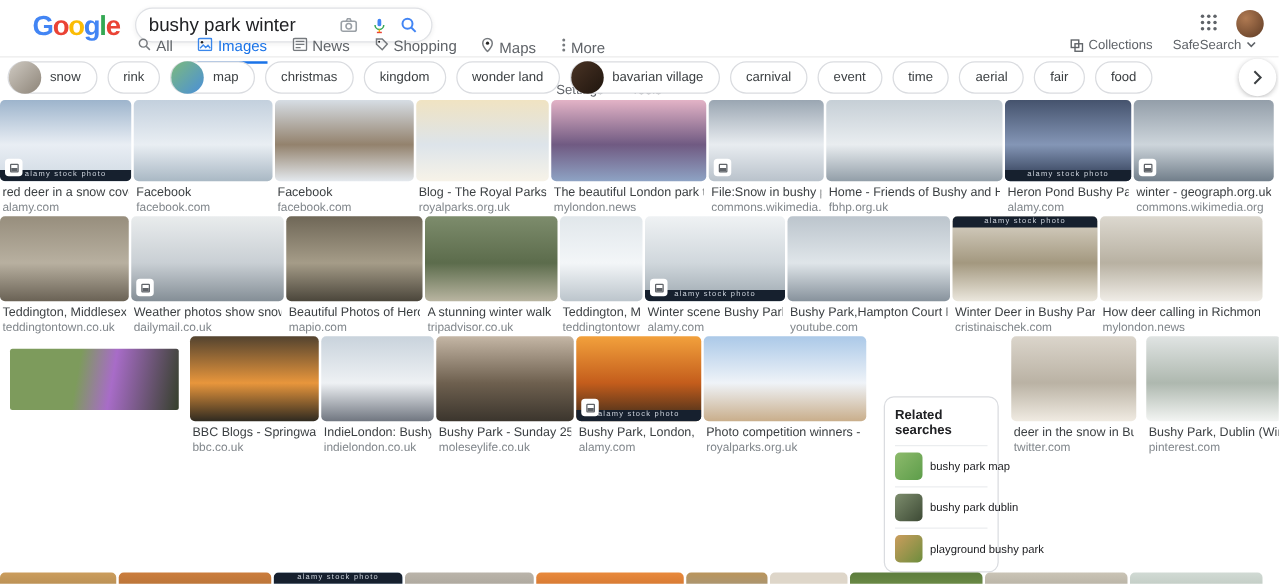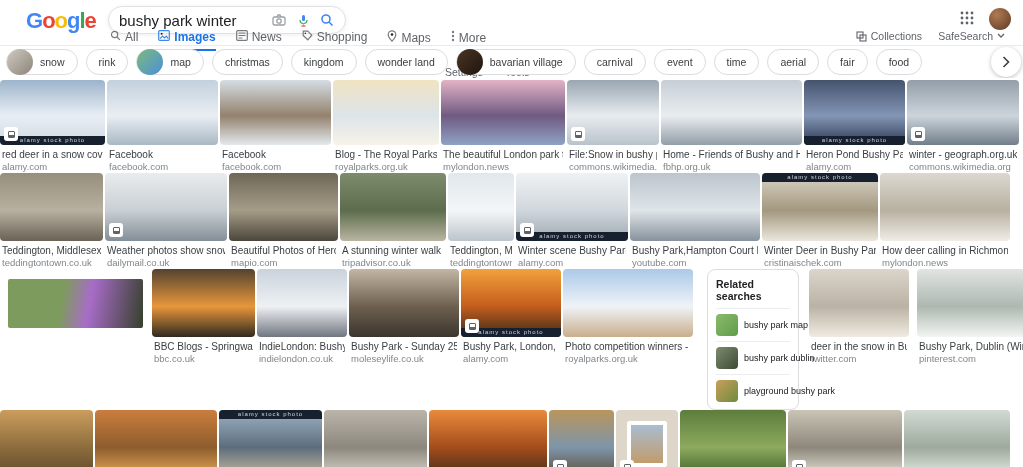--- a/index.html
+++ b/index.html
@@ -15,21 +15,21 @@
     padding:0 10px; box-shadow:0 1px 4px rgba(32,33,36,.08); background:#fff; }
   .search-box .query { flex:1; font-size:15px; color:#202124; white-space:nowrap; overflow:hidden; }
   .sb-icon { width:16px; height:16px; margin-left:8px; display:flex; align-items:center; justify-content:center; cursor:pointer; }
   .header-right { position:absolute; right:12px; top:8px; display:flex; align-items:center; gap:12px; }
   .apps-icon { width:18px; height:18px; cursor:pointer; }
   .avatar { width:22px; height:22px; border-radius:50%; cursor:pointer;
     background:radial-gradient(circle at 35% 30%, #b07a52, #5d3a24); }
   .tabs { position:absolute; left:110px; top:28px; display:flex; align-items:flex-start; font-size:12px; color:#5f6368; }
   .tab { display:flex; align-items:center; gap:4px; padding:2px 0 5px 0; margin-right:20px; cursor:pointer; }
   .tab svg { opacity:.85; }
-  .tab.active { color:#1a73e8; border-bottom:2px solid #1a73e8; font-weight:bold; }
+  .tab.active { color:#1a73e8; border-bottom:2px solid #1a73e8; font-weight:normal; }
   .tabs-right { position:absolute; left:445px; top:30px; display:flex; gap:22px; font-size:10.5px; color:#5f6368; }
   .tabs-right span { cursor:pointer;margin-top:36px; }
   .far-right { position:absolute; right:18px; top:30px; display:flex; gap:16px; font-size:10.5px; color:#5f6368; align-items:center; }
   .far-right .item { display:flex; align-items:center; gap:4px; cursor:pointer; }
 
   
   .chips-row { position:relative; height:32px; display:flex; align-items:center; padding-left:6px; overflow:hidden; white-space:nowrap; }
   .chip { display:inline-flex; align-items:center; height:26px; border:1px solid #dadce0; border-radius:14px;
     padding:0 12px; margin-right:8px; font-size:10.5px; color:#3c4043; cursor:pointer; background:#fff; flex:0 0 auto; }
   .chip .chip-thumb { width:26px; height:26px; border-radius:50%; margin:0 7px 0 -12px; flex:0 0 auto; }
@@ -49,21 +49,21 @@
   .banner { position:absolute; left:0; right:0; height:9px; background:#16202e; color:#cfd5de;
     font-size:6px; line-height:9px; text-align:center; letter-spacing:1px; }
   .banner.bottom { bottom:0; } .banner.top { top:0; }
   .badge { position:absolute; left:4px; bottom:4px; width:14px; height:14px; background:#fff;
     border-radius:3px; display:flex; align-items:center; justify-content:center; }
   .badge i { display:block; width:7px; height:7px; border:1px solid #5f6368; border-radius:1px;
     background:linear-gradient(180deg,#fff 55%, #5f6368 55%); }
   .inner-img { border-radius:2px; }
 
   
-  .related { flex:0 0 auto; border:1px solid #dadce0; border-radius:8px; background:#fff; padding:8px 8px 2px 8px; }
+  .related { flex:0 0 auto; border:1px solid #dadce0; border-radius:8px; background:#fff; padding:8px 8px 2px 8px;margin-top:48px; }
   .related-title { font-size:10.5px; font-weight:bold; color:#202124; margin-bottom:6px; }
   .related-item { display:flex; align-items:center; gap:6px; padding:5px 0; border-top:1px solid #ebedef; cursor:pointer; }
   .related-item .r-thumb { width:22px; height:22px; border-radius:4px; flex:0 0 auto; }
   .related-item .r-label { font-size:9px; color:#202124; white-space:nowrap; }
 </style>
 </head>
 <body>
 
 <div class="page">
   <header>

